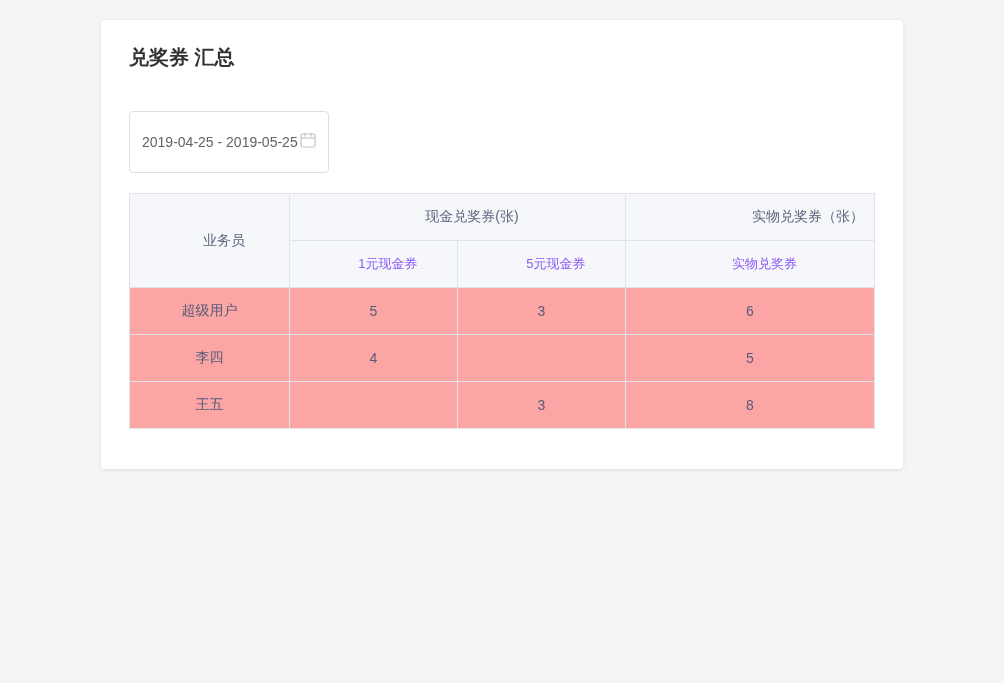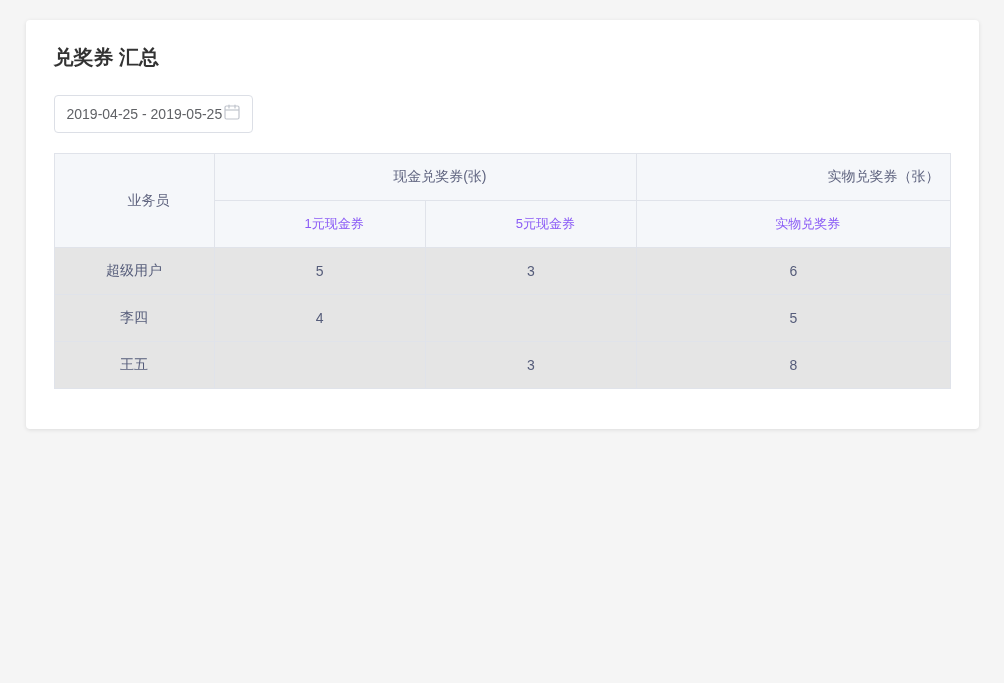--- a/index.html
+++ b/index.html
@@ -15,44 +15,45 @@
       justify-content: center;
       align-items: flex-start;
       min-height: 683px;
       padding: 20px;
     }
 
     .card {
       background: #ffffff;
       border-radius: 4px;
       box-shadow: 0 1px 4px rgba(0,0,0,0.1);
-      width: 953px;
+      width: 802px;
       padding: 24px 28px 40px 28px;
     }
 
     .page-title {
       font-size: 20px;
       font-weight: 600;
       color: #333;
       margin-bottom: 24px;
     }
 
     .date-picker-wrapper {
       margin-bottom: 20px;
     }
 
     .date-picker {
       display: inline-flex;
       align-items: center;
       border: 1px solid #dcdfe6;
       border-radius: 4px;
-      padding: 8px 12px;
+      padding: 20px 12px;
       gap: 2px;
       cursor: pointer;
       background: #fff;
+      margin-top: 16px;
     }
 
     .date-picker-text {
       font-size: 14px;
       color: #606266;
     }
 
     .calendar-icon {
       color: #c0c4cc;
       font-size: 16px;
@@ -87,21 +88,21 @@
 
     .th-cash-group {
       text-align: center;
     }
 
     .th-physical-group {
       text-align: right;
     }
 
     tbody tr td {
-      background: #e5e5e5;
+      background: #fca5a5;
       color: #555c7a;
     }
 
     .sub-header th {
       background: #f5f7fa;
       font-size: 13px;
       color: #8b5cf6;
       font-weight: 400;
     }
   </style>

